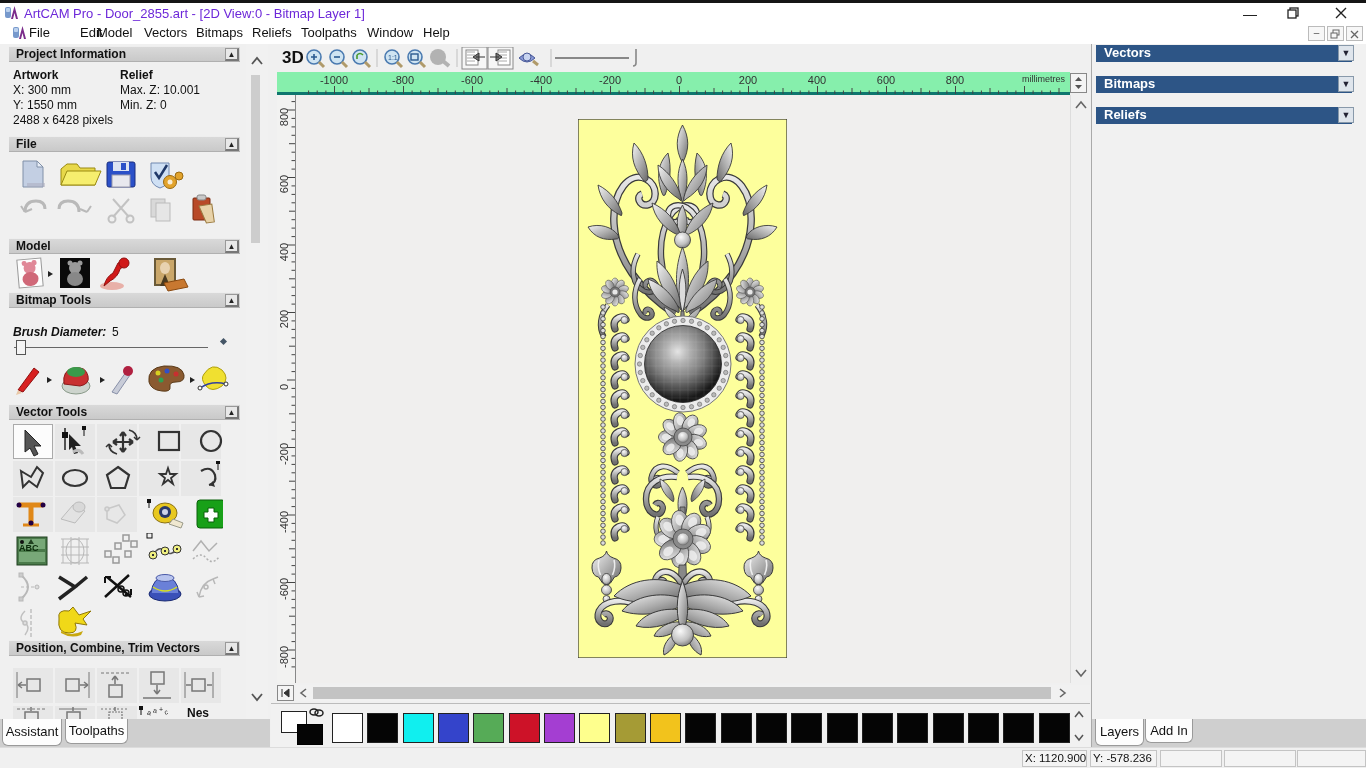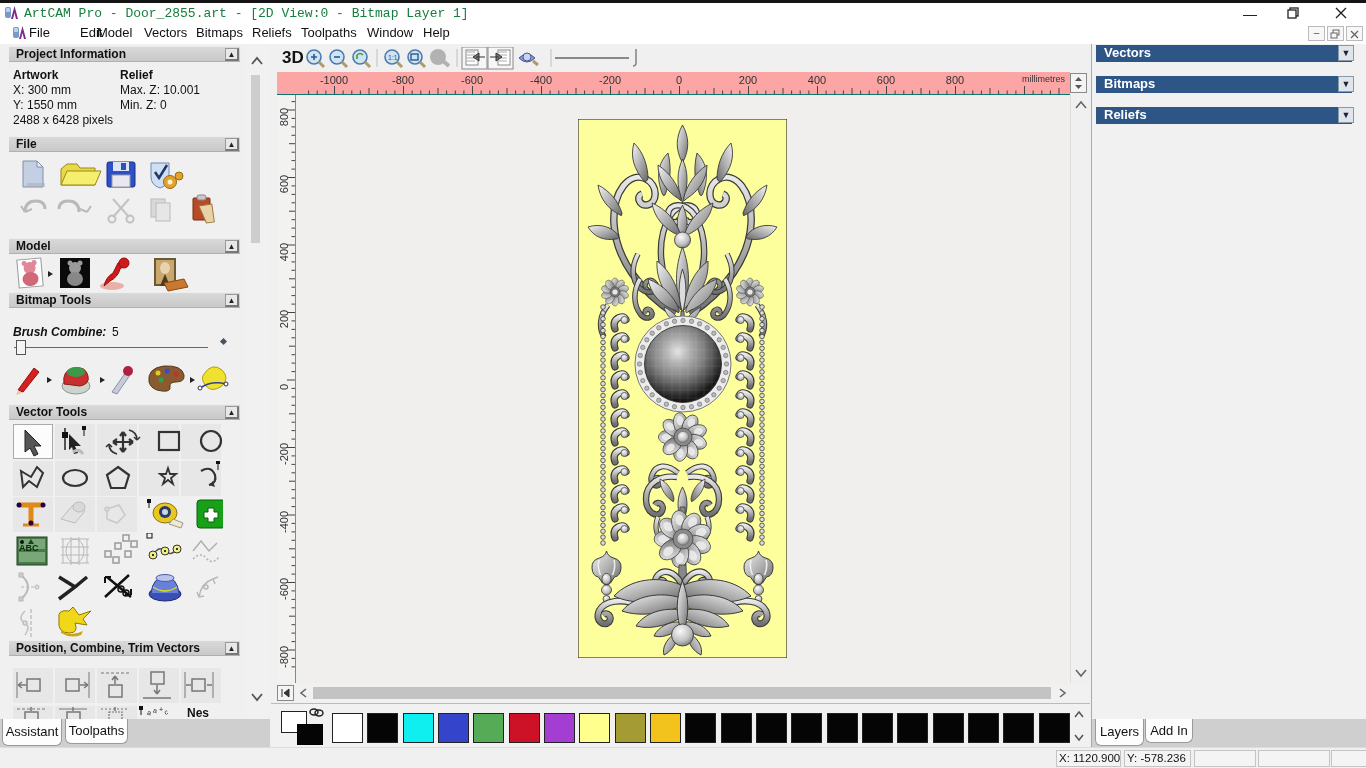--- a/index.html
+++ b/index.html
@@ -2,55 +2,55 @@
 <html><head>
 <meta charset="utf-8">
 <style>
 * { margin:0; padding:0; box-sizing:border-box; }
 html,body { width:1366px; height:768px; overflow:hidden; font-family:"Liberation Sans", sans-serif; }
 body { position:relative; background:#f0f0f0; }
 .abs { position:absolute; }
 
 #topstrip { left:0; top:0; width:1366px; height:3px; background:#151515; }
 #titlebar { left:0; top:3px; width:1366px; height:19px; background:#ffffff; }
-#titletext { left:24px; top:3px; font-size:13px; color:#15803d;font-family:Liberation Mono, monospace; }
+#titletext { left:24px; top:3px; font-size:13px; color:#6d28d9; }
 #menubar { left:0; top:22px; width:1366px; height:22px; background:#ffffff; }
 .menuitem { position:absolute; top:3px; font-size:13px; color:#111; }
 
 .winbtn { position:absolute; color:#222; }
 
 #leftpanel { left:0; top:44px; width:270px; height:703px; background:#f0f0f0; }
 .sechdr { position:absolute; left:9px; width:231px; height:16px;
   background:linear-gradient(#d9d9d9,#c9c9c9); border-top:1px solid #eee; border-bottom:1px solid #b0b0b0;
   font-size:12px; font-weight:bold; color:#111; padding-left:7px; line-height:15px; }
 .collbtn { position:absolute; right:1px; top:1px; width:14px; height:13px; background:#e8e8e8;
   border:1px solid #999; border-right:2px solid #777; border-bottom:2px solid #777; font-size:8px; line-height:11px; text-align:center; color:#222;}
 .pitxt { position:absolute; font-size:12px; color:#111; }
 .toolcell { position:absolute; width:40px; height:35px; background:#e7e7e7; }
 .tabstrip { position:absolute; background:#cfcfcf; }
 .tab { position:absolute; background:#fdfdfd; border:1px solid #9a9a9a; border-top:none;
   border-radius:0 0 6px 6px; font-size:13px; color:#111; text-align:center; }
 
 #centertoolbar { left:271px; top:44px; width:819px; height:28px; background:#f0f0f0; }
-#hruler { left:277px; top:72px; width:793px; height:23px; background:#fca5a5; border-bottom:1px solid #0f766e; }
+#hruler { left:277px; top:72px; width:793px; height:23px; background:#86efac; border-bottom:3px solid #0f766e; }
 #vruler { left:277px; top:95px; width:19px; height:588px; background:#f2f2f1; border-right:1px solid #888; }
 #cornerbox { left:277px; top:73px; width:19px; height:21px; border:1px solid #aaa; background:#f2f2f1; }
 #canvas { left:296px; top:95px; width:774px; height:588px; background:#f0efee; }
 #vscroll { left:1070px; top:95px; width:20px; height:588px; background:#f0f0f0; border-left:1px solid #ddd;}
 #hscrollrow { left:277px; top:683px; width:813px; height:20px; background:#f0f0f0; }
 #palette { left:271px; top:703px; width:819px; height:44px; background:#f1f1f1; border-top:1px solid #bbb; }
 .swatch { position:absolute; top:9px; width:31px; height:30px; border:1px solid #222; }
 
 #rightpanel { left:1091px; top:44px; width:275px; height:703px; background:#f1f1f1; border-left:1px solid #aaa; }
 .bluehdr { position:absolute; left:4px; width:256px; height:17px; background:#2d5586;
   color:#fff; font-size:13px; font-weight:bold; padding-left:8px; line-height:16px; }
 .bluebtn { position:absolute; right:-2px; top:0px; width:16px; height:16px; background:#dfe5ec; border:1px solid #8899aa; color:#223; font-size:9px; text-align:center; line-height:14px;}
 
 #statusbar { left:0; top:747px; width:1366px; height:21px; background:#f0f0f0; border-top:1px solid #dcdcdc; }
-.scell { position:absolute; top:2px; height:17px; background:#f4f4f4; border:1px solid #c4c4c4; font-size:11.5px; color:#111; padding:1px 2px; white-space:nowrap; overflow:hidden;margin-left:34px; }
+.scell { position:absolute; top:2px; height:17px; background:#f4f4f4; border:1px solid #c4c4c4; font-size:11.5px; color:#111; padding:1px 2px; white-space:nowrap; overflow:hidden; }
 </style>
 </head>
 <body>
 <div class="abs" id="topstrip"></div>
 <div class="abs" id="titlebar">
   <svg class="abs" style="left:4px;top:2px" width="16" height="16" viewBox="0 0 16 16">
     <rect x="1" y="2" width="6" height="11" rx="2" fill="#7799cc"></rect>
     <rect x="2" y="3" width="4" height="4" rx="1" fill="#bcd2ee"></rect>
     <path d="M7 14 L10.5 1 L14 14 L12 14 L10.5 8 L9 14 Z" fill="#7b2d8b"></path>
   </svg>
@@ -165,21 +165,21 @@
     <circle cx="110" cy="8" r="5" fill="#d01818" stroke="#901010"></circle>
       </g>
     <rect x="140" y="3" width="22" height="28" fill="#6a5a38"></rect>
     <rect x="142" y="5" width="18" height="24" fill="#caa76a"></rect>
     <ellipse cx="151" cy="13" rx="5" ry="6" fill="#e8d2b0"></ellipse>
     <path d="M146 31 L156 31 L151 19 Z" fill="#4a3a20"></path>
     <path d="M150 28 L170 24 L174 32 L154 36 Z" fill="#c87830" stroke="#8a4a10"></path>
   </svg>
 
   <div class="sechdr" style="top:248px">Bitmap Tools<span class="collbtn">▲</span></div>
-  <span class="pitxt" style="left:13px;top:281px;font-weight:bold;font-style:italic">Brush Combine:</span>
+  <span class="pitxt" style="left:13px;top:281px;font-weight:bold;font-style:italic">Brush Diameter:</span>
   <span class="pitxt" style="left:112px;top:281px">5</span>
   <div class="abs" style="left:14px;top:303px;width:194px;height:1px;background:#666"></div>
   <div class="abs" style="left:16px;top:296px;width:10px;height:15px;background:#f4f4f4;border:1px solid #555"></div>
   <div class="abs" style="left:221px;top:295px;width:5px;height:5px;background:#456;transform:rotate(45deg)"></div>
   <svg class="abs" style="left:14px;top:316px" width="230" height="38" viewBox="0 0 230 38">
     <path d="M4 30 L20 8 L25 12 L9 32 Z" fill="#d82020" stroke="#901010"></path>
     <path d="M4 30 l-2 5 l6 -2 Z" fill="#e8c8a8"></path>
     <path d="M33 17 l5 3 l-5 3 Z" fill="#222"></path>
     <g>
         <ellipse cx="62" cy="26" rx="14" ry="8" fill="#cdd4cd" stroke="#8a9a8a"></ellipse>

